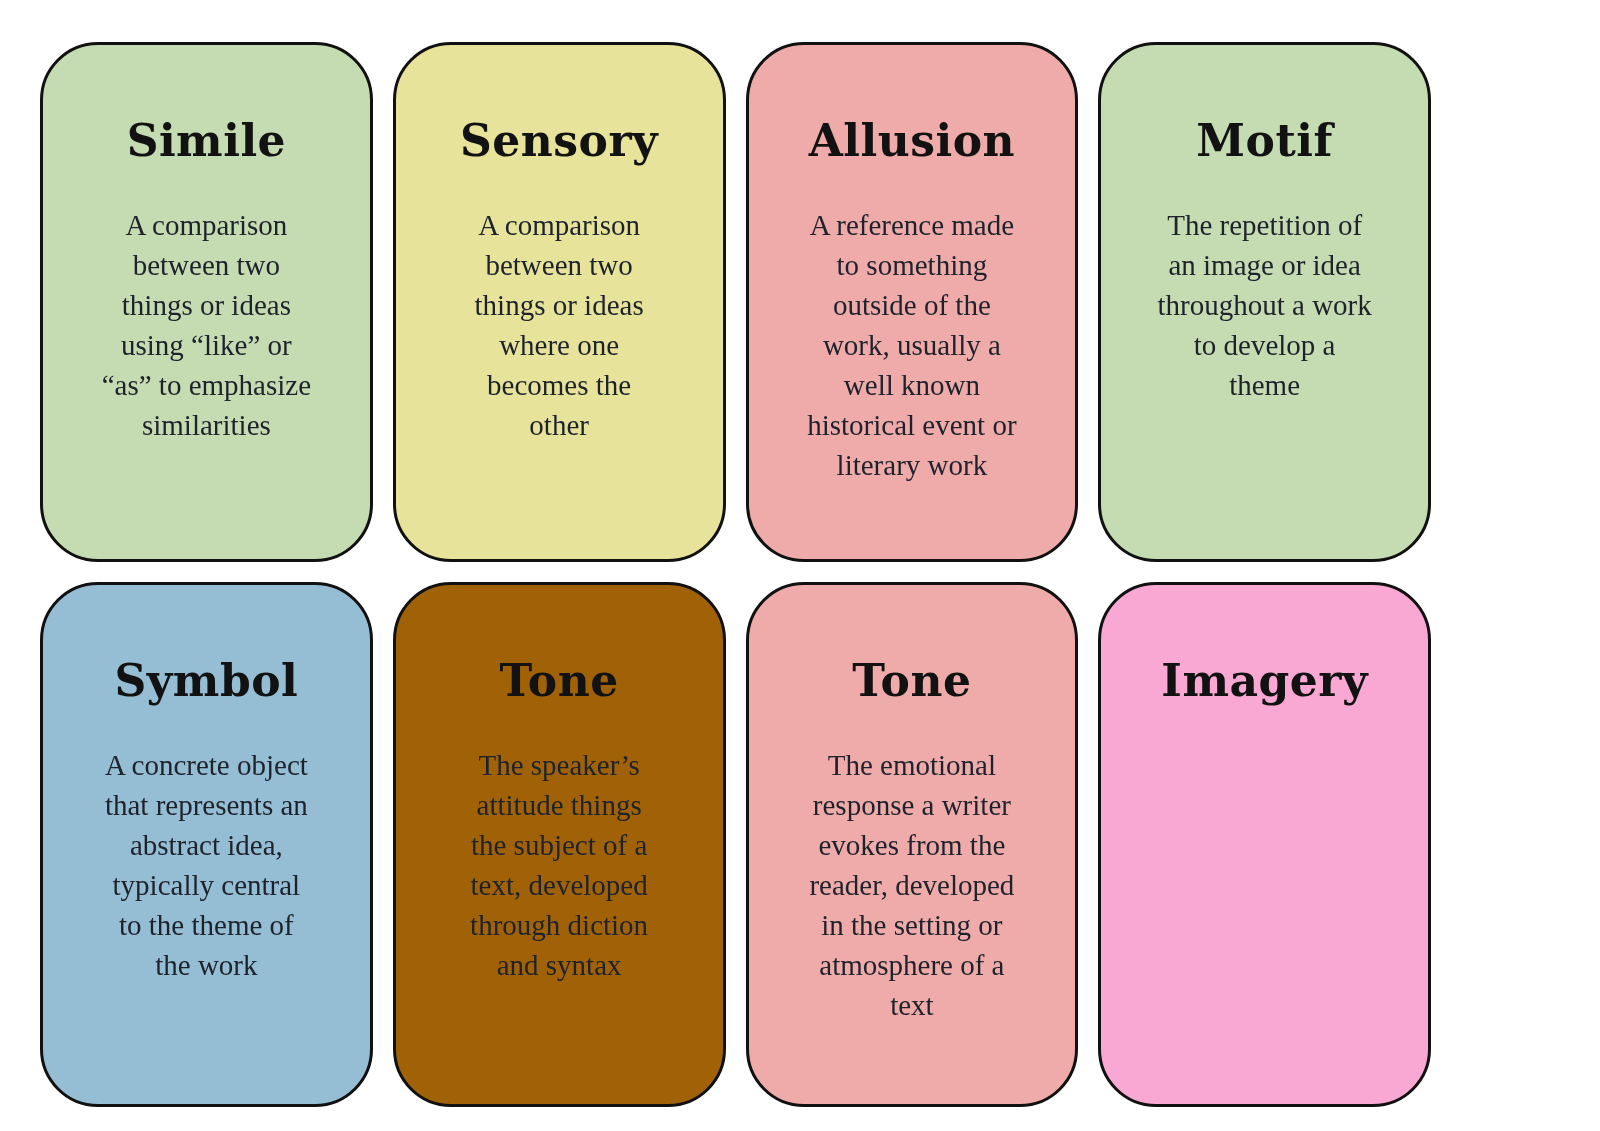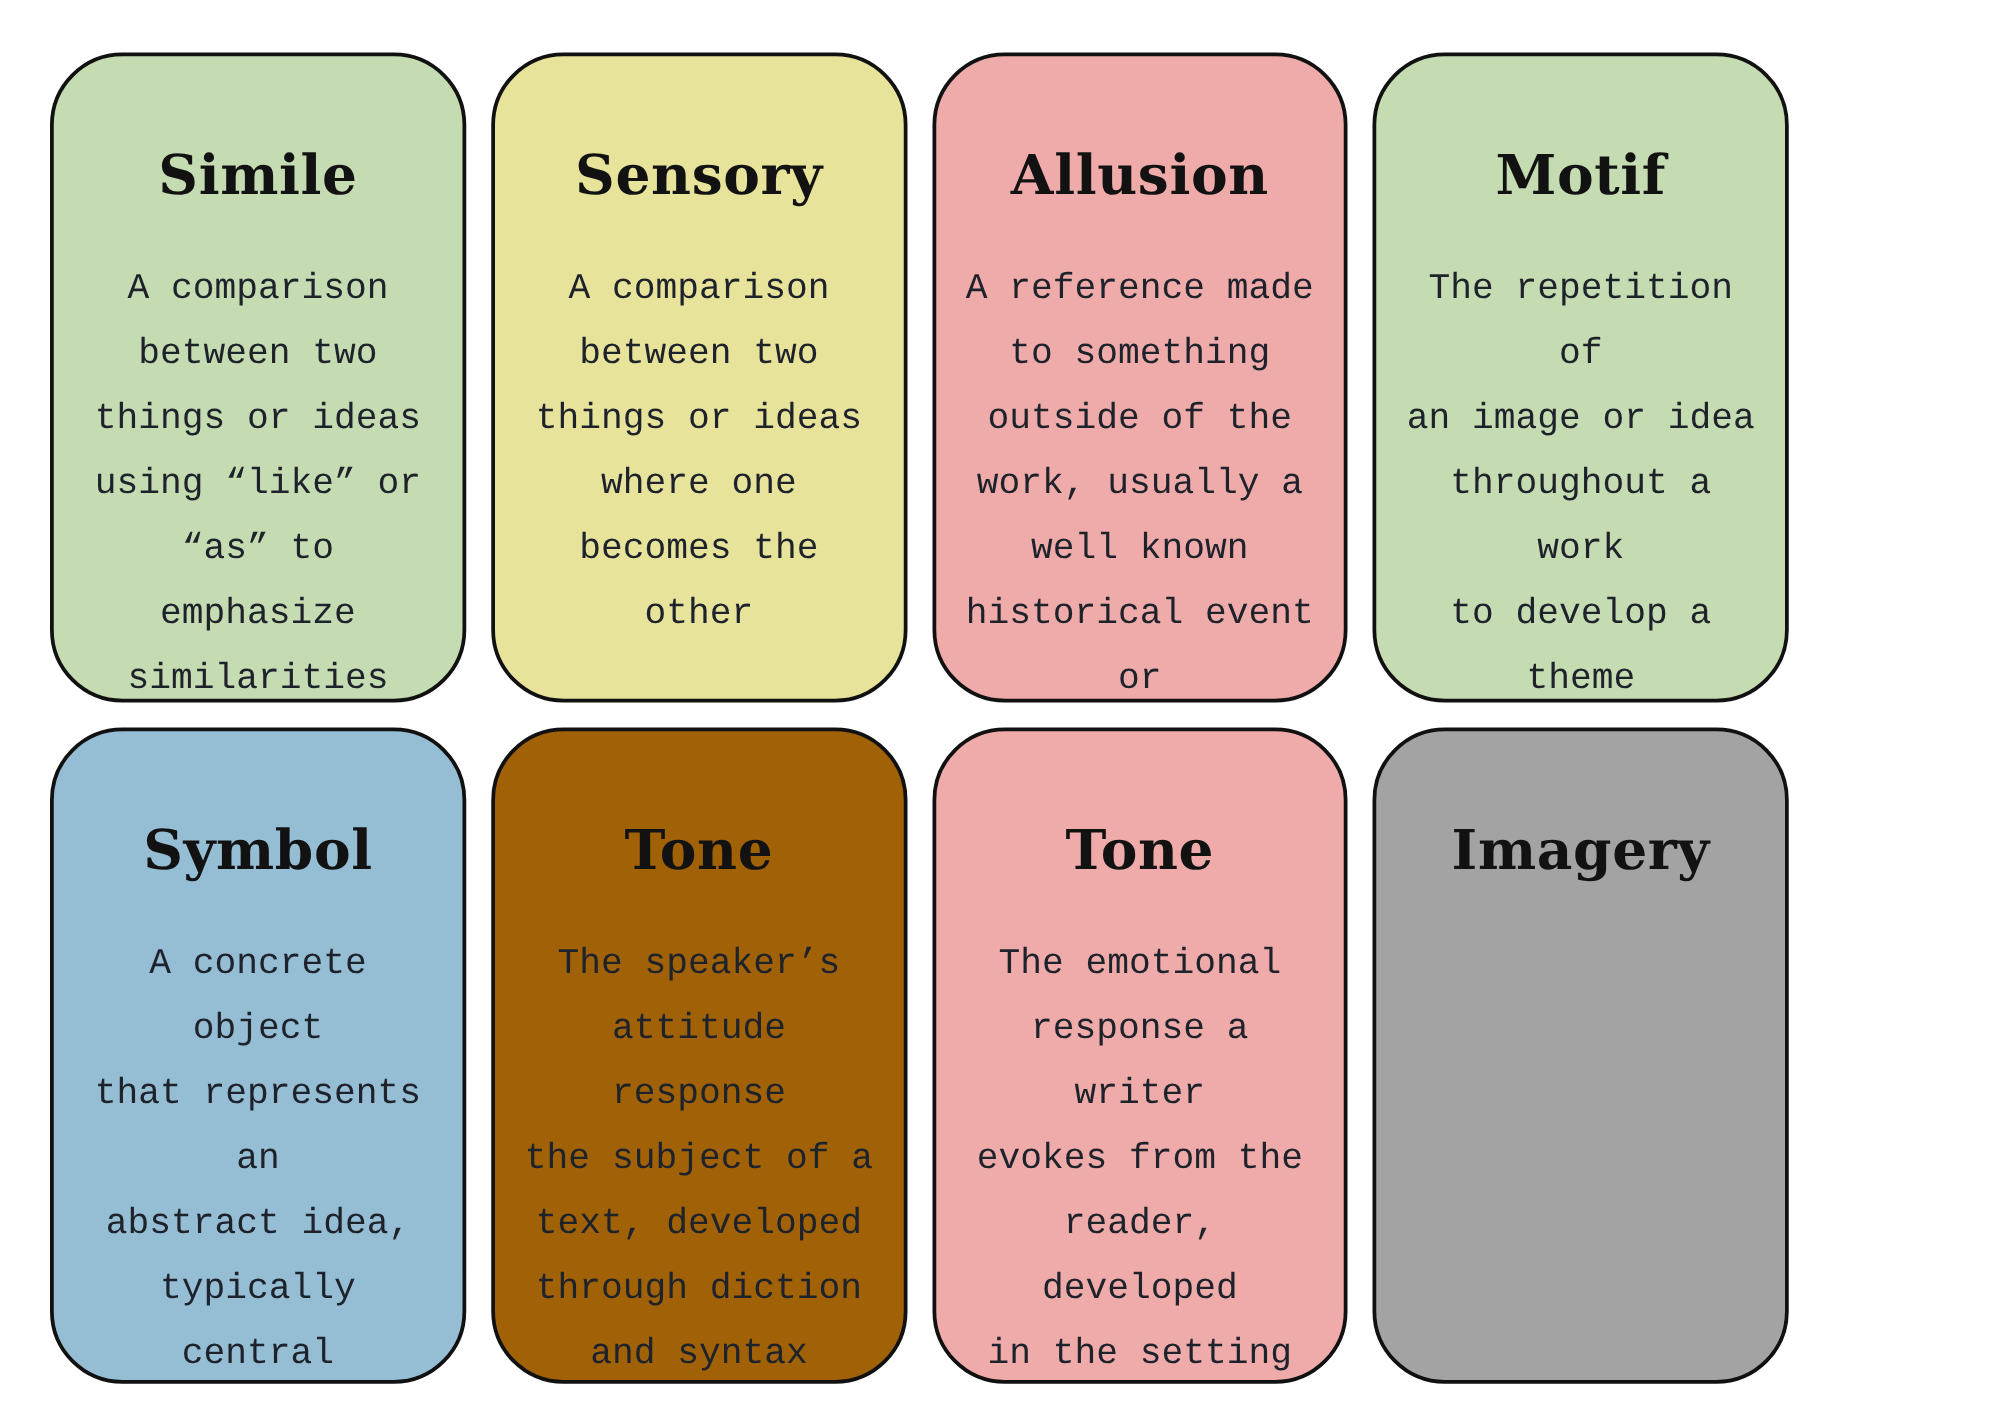--- a/index.html
+++ b/index.html
@@ -37,23 +37,23 @@
     margin: 0;
     font-family: "DejaVu Serif", serif;
     font-weight: bold;
     font-size: 44px;
     line-height: 52px;
     letter-spacing: 0.5px;
     color: #121212;
   }
   .card-body {
     margin: 38px 0 0 0;
-    font-family: Liberation Mono, monospace;
+    font-family: Liberation Serif, serif;
     font-size: 29px;
-    line-height: 52px;
+    line-height: 40px;
     color: #1d222b;
     white-space: pre-line;
   }
 </style>
 </head>
 <body>
 
 <main class="card-grid">
 
   <section class="card" style="background: rgb(197, 219, 177);">
@@ -102,35 +102,35 @@
 that represents an
 abstract idea,
 typically central
 to the theme of
 the work</p>
   </section>
 
   <section class="card" style="background: #a16207;">
     <h2 class="card-title">Tone</h2>
     <p class="card-body">The speaker’s
-attitude response
+attitude things
 the subject of a
 text, developed
 through diction
 and syntax</p>
   </section>
 
   <section class="card" style="background: rgb(239, 171, 169);">
     <h2 class="card-title">Tone</h2>
     <p class="card-body">The emotional
 response a writer
 evokes from the
 reader, developed
 in the setting or
 atmosphere of a
 text</p>
   </section>
 
-  <section class="card" style="background: #a3a3a3; text-align: center;">
+  <section class="card" style="background: #f9a8d4; text-align: center;">
     <h2 class="card-title">Imagery</h2>
   </section>
 
 </main>
 
 </body></html>

